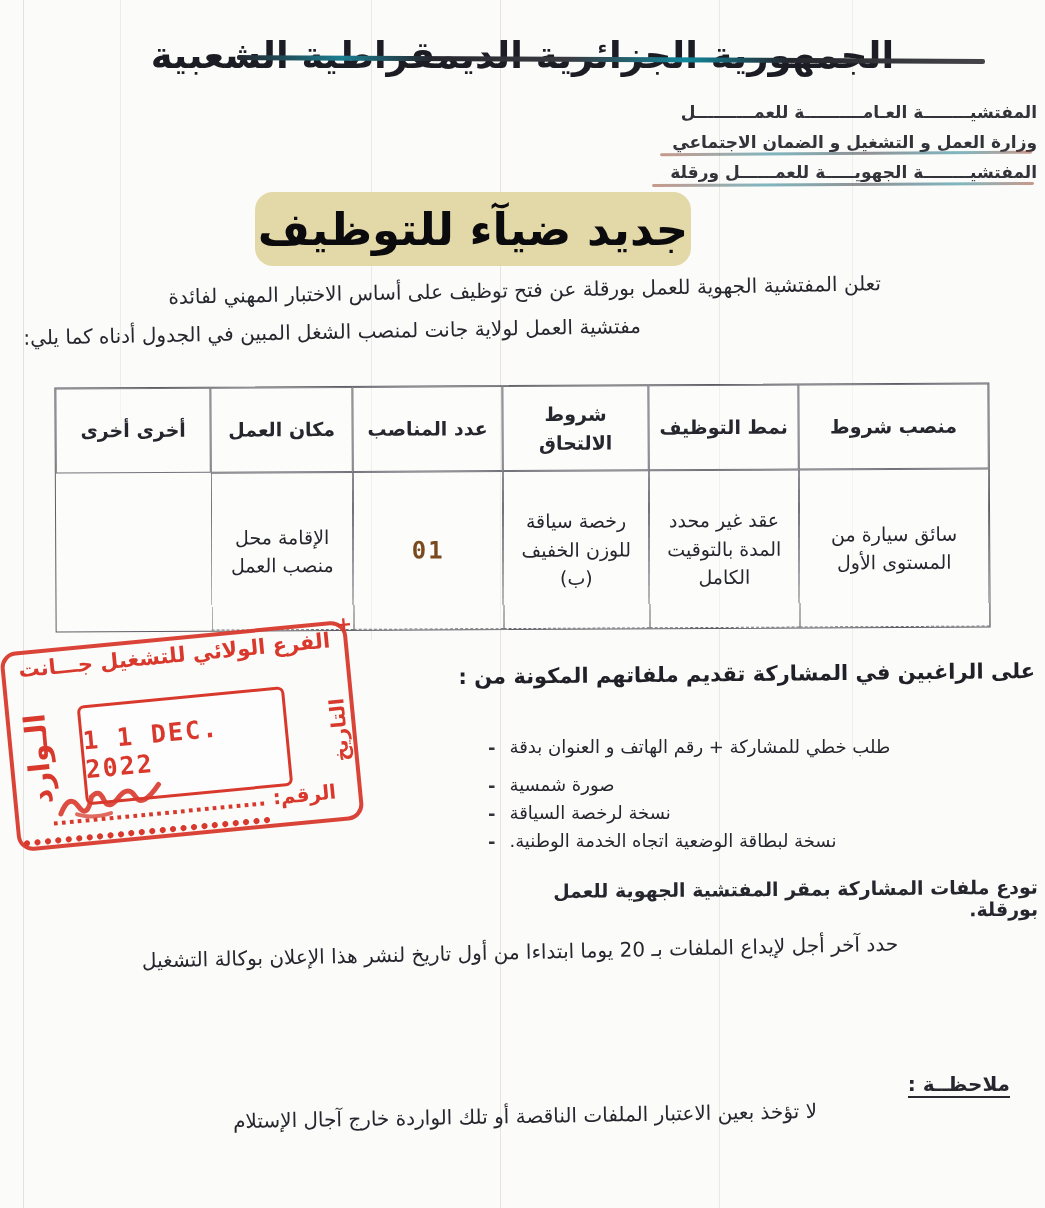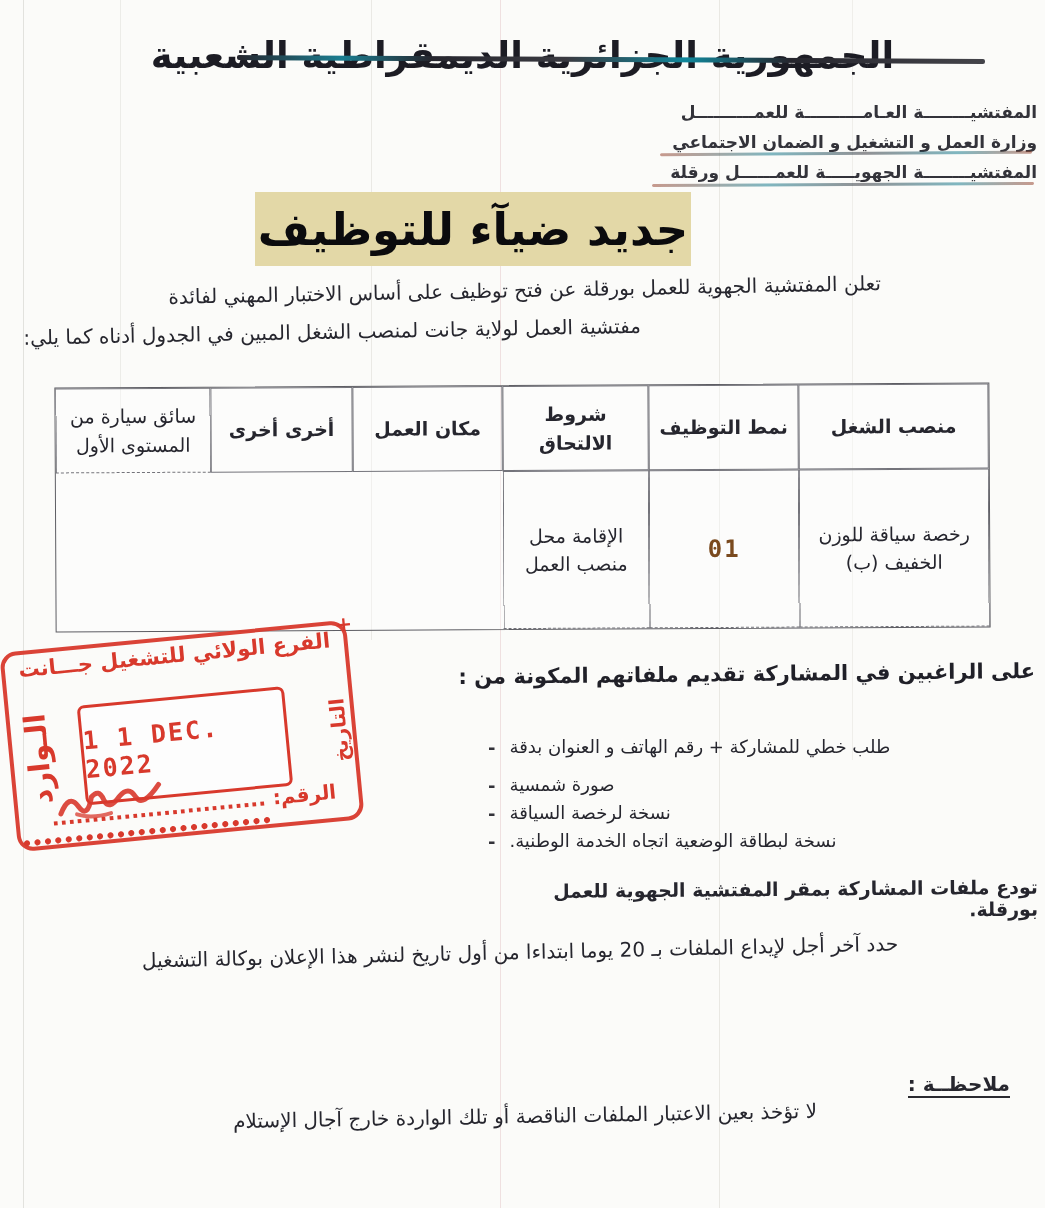--- a/index.html
+++ b/index.html
@@ -46,20 +46,21 @@
     background:linear-gradient(90deg,#9c4a35,#1b7e91 30%,#3a3a41 55%,#1b7e91 80%,#9c4a35);}
   .smear1{left:660px;top:152px;width:372px;transform:rotate(-.4deg);}
   .smear2{left:652px;top:183px;width:382px;transform:rotate(-.3deg);}
 
   
   .banner{
     position:absolute;left:255px;top:192px;width:436px;height:74px;
     background:#e3d8a7;
     display:flex;align-items:center;justify-content:center;
     direction:rtl;
+    border-radius:18px;
   }
   .banner span{font-size:45px;font-weight:bold;color:#0b0b0d;}
 
   
   .intro{position:absolute;left:15px;top:278px;width:1020px;direction:rtl;transform:rotate(-1.1deg);}
   .intro-l1{font-size:20px;text-align:center;color:#26262e;font-weight:500;}
   .intro-l2{font-size:20px;text-align:left;color:#26262e;font-weight:500;margin-top:14px;padding-left:8px;}
 
   
   .jobtable{
@@ -172,27 +173,29 @@
   <div class="banner">
     <span>جديد ضيآء للتوظيف</span>
   </div>
 
   <div class="intro">
     <div class="intro-l1">تعلن المفتشية الجهوية للعمل بورقلة عن فتح توظيف على أساس الاختبار المهني لفائدة</div>
     <div class="intro-l2">مفتشية العمل لولاية جانت  لمنصب الشغل المبين في الجدول أدناه كما يلي:</div>
   </div>
 
   <div class="jobtable">
-    <div class="cell hdr">منصب الشغل</div>
+    <div class="cell hdr">منصب شروط</div>
     <div class="cell hdr">نمط التوظيف</div>
     <div class="cell hdr">شروط الالتحاق</div>
+    <div class="cell hdr">عدد المناصب</div>
     <div class="cell hdr">مكان العمل</div>
     <div class="cell hdr">أخرى أخرى</div>
 
     <div class="cell bodyrow">سائق سيارة من المستوى الأول</div>
+    <div class="cell bodyrow">عقد غير محدد المدة بالتوقيت الكامل</div>
     <div class="cell bodyrow">رخصة سياقة للوزن الخفيف (ب)</div>
     <div class="cell bodyrow count">01</div>
     <div class="cell bodyrow">الإقامة محل منصب العمل</div>
   </div>
 
   <div class="stamp">
     <div class="stamp-border"></div>
     <div class="stamp-plus">+</div>
     <div class="stamp-office">الفرع الولائي للتشغيل جـــانت</div>
     <div class="stamp-vert-left">الـوارد</div>

